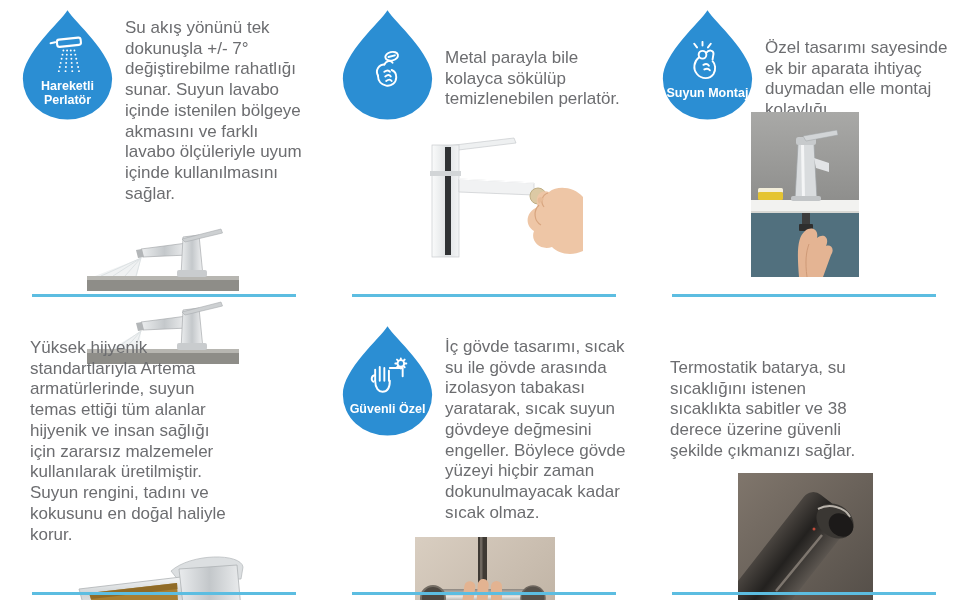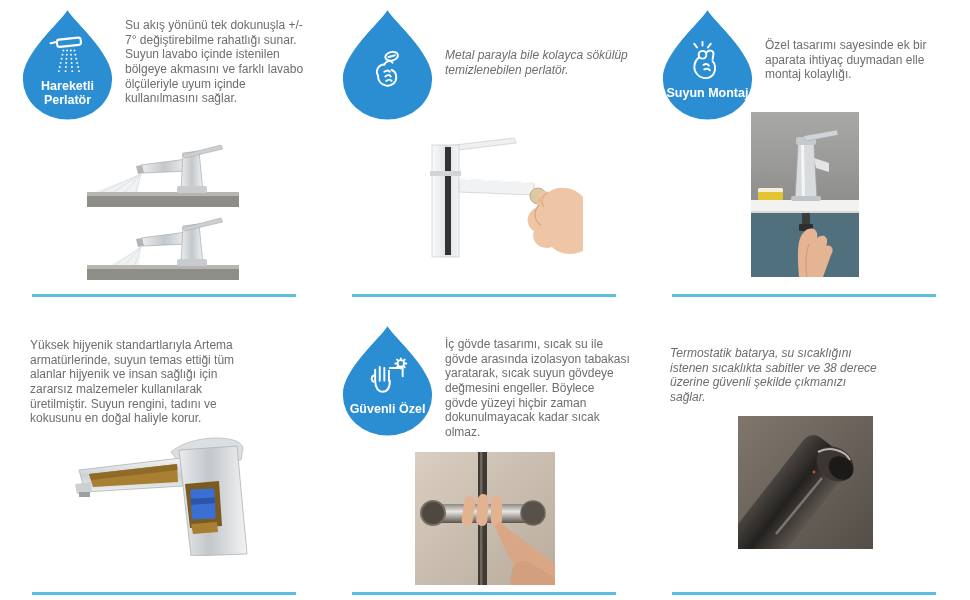--- a/index.html
+++ b/index.html
@@ -10,26 +10,26 @@
   .r2{padding-top:16px;}
   .head{display:flex;align-items:flex-start;}
   .drop{position:relative;width:95px;height:113px;flex:0 0 95px;}
   .drop-shape{position:absolute;left:0;top:0;width:100%;height:100%;}
   .drop-content{position:absolute;left:0;top:0;right:0;bottom:0;display:flex;flex-direction:column;
                 align-items:center;justify-content:center;padding-top:12px;box-sizing:border-box;}
   .drop-icon{width:44px;height:44px;margin-bottom:1px;flex:0 0 auto;}
   .drop-label{color:#fff;font-weight:bold;font-size:12.5px;line-height:1.14;text-align:center;width:88px;}
   .no-icon .drop-content{padding-top:6px;}
   .no-icon .drop-label{font-size:13px;}
-  .desc{margin:10px 0 0 10px;color:#6c6d70;font-size:12px;line-height:1.22;max-width:208px;}
-  .c2 .desc{margin-top:40px;font-style:italic;}
+  .desc{margin:10px 0 0 10px;color:#6c6d70;font-size:17px;line-height:1.22;max-width:208px;}
+  .c2 .desc{margin-top:40px;}
   .c3 .desc{margin-top:30px;}
   .c4 .desc{margin-top:14px;}
   .c5 .desc{margin-top:13px;}
-  .c6 .desc{margin-top:22px;font-style:italic;}
+  .c6 .desc{margin-top:34px;}
   .figure{display:flex;justify-content:center;align-items:flex-start;}
   .c1 .figure{margin-top:19px;}
   .c2 .figure{margin-top:14px;}
   .c3 .figure{margin-top:-9px;}
   .c4 .figure{margin-top:8px;}
   .c5 .figure{margin-top:13px;}
   .c6 .figure{margin-top:11px;}
   .divider{position:absolute;left:12px;right:14px;height:3px;background:#5cbde1;}
   .r1 .divider{bottom:11px;}
   .r2 .divider{bottom:5px;}

